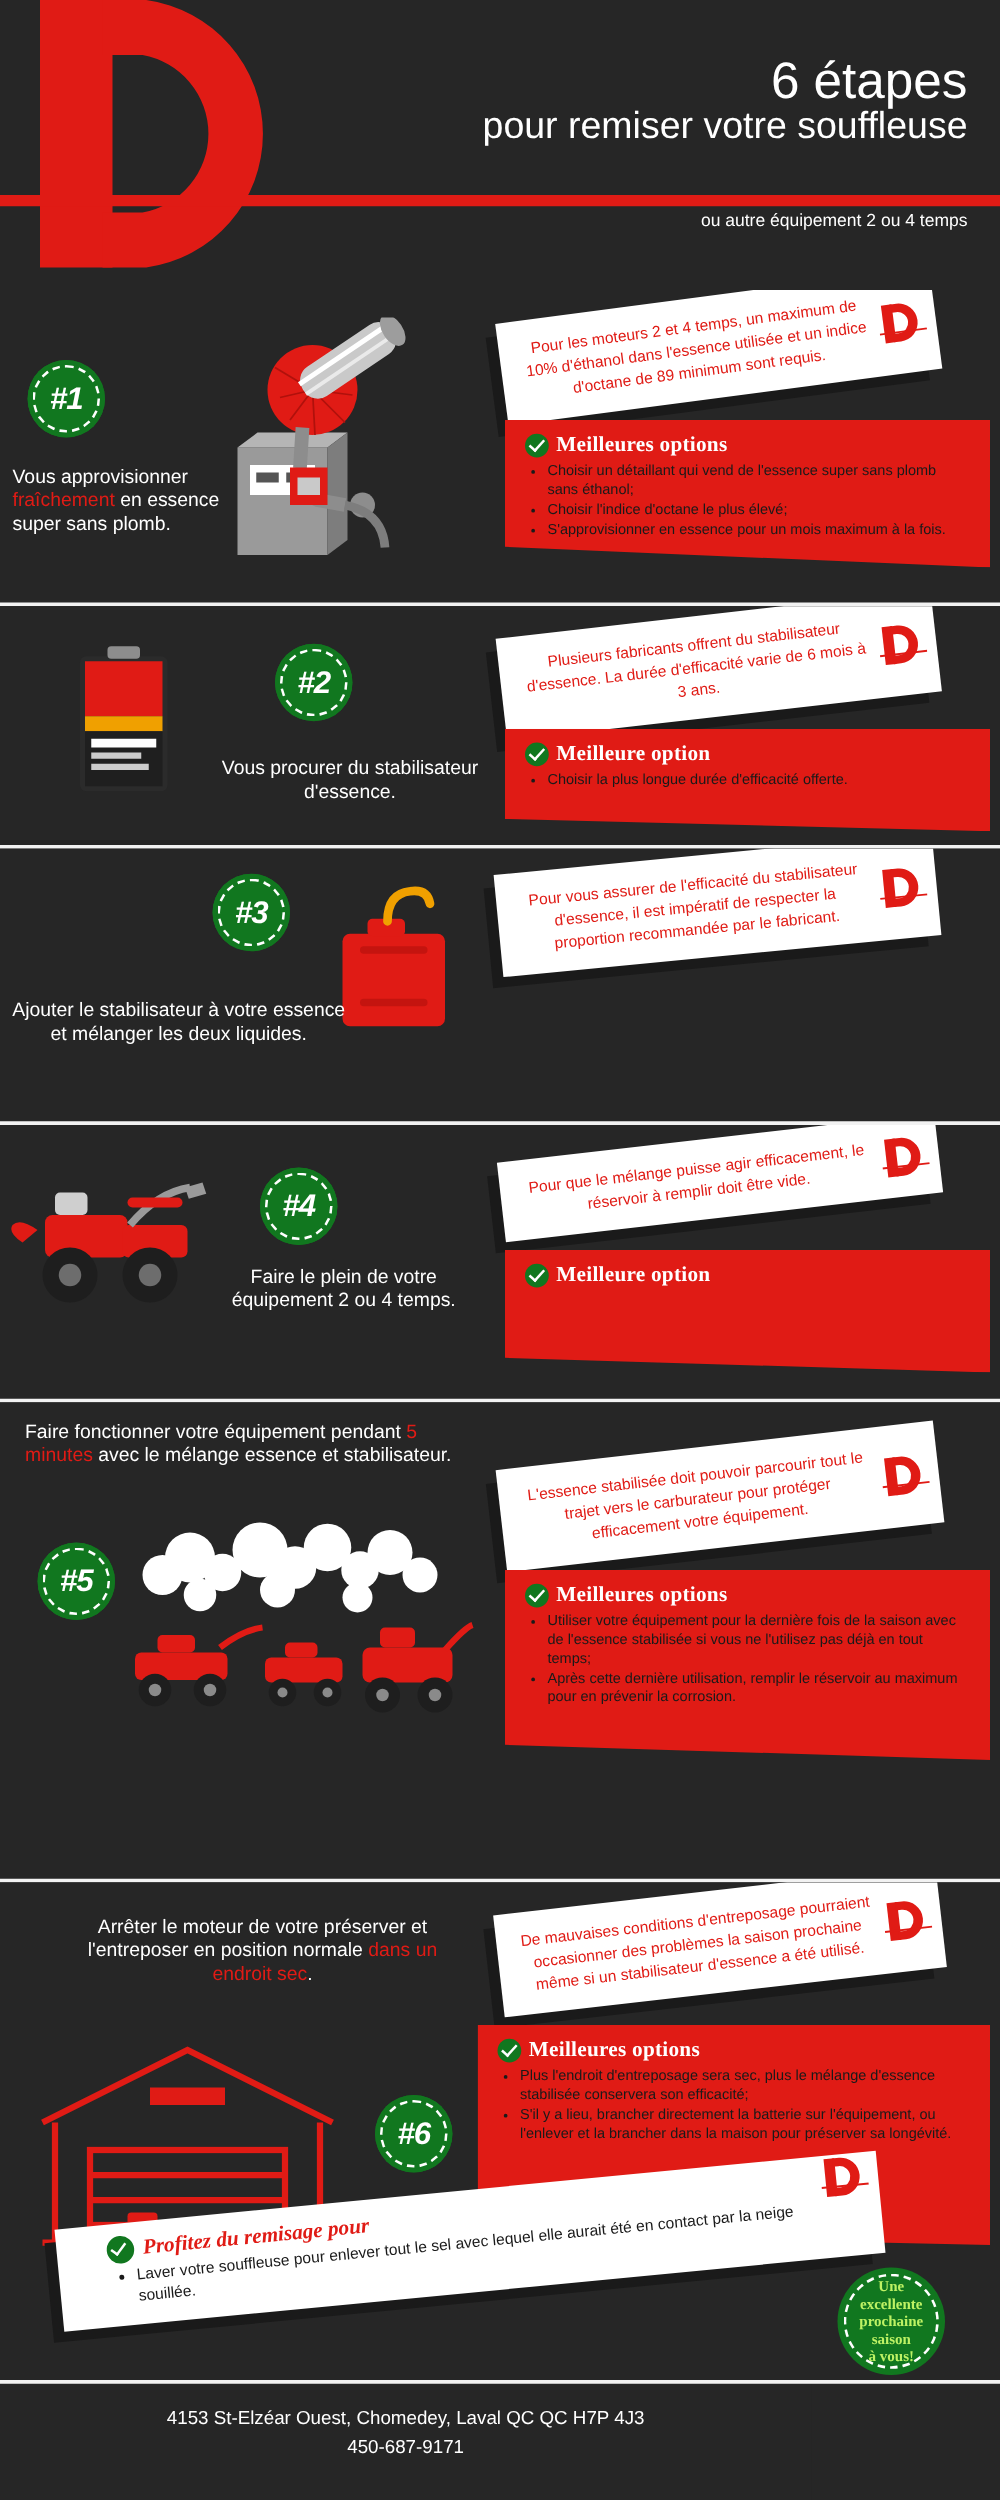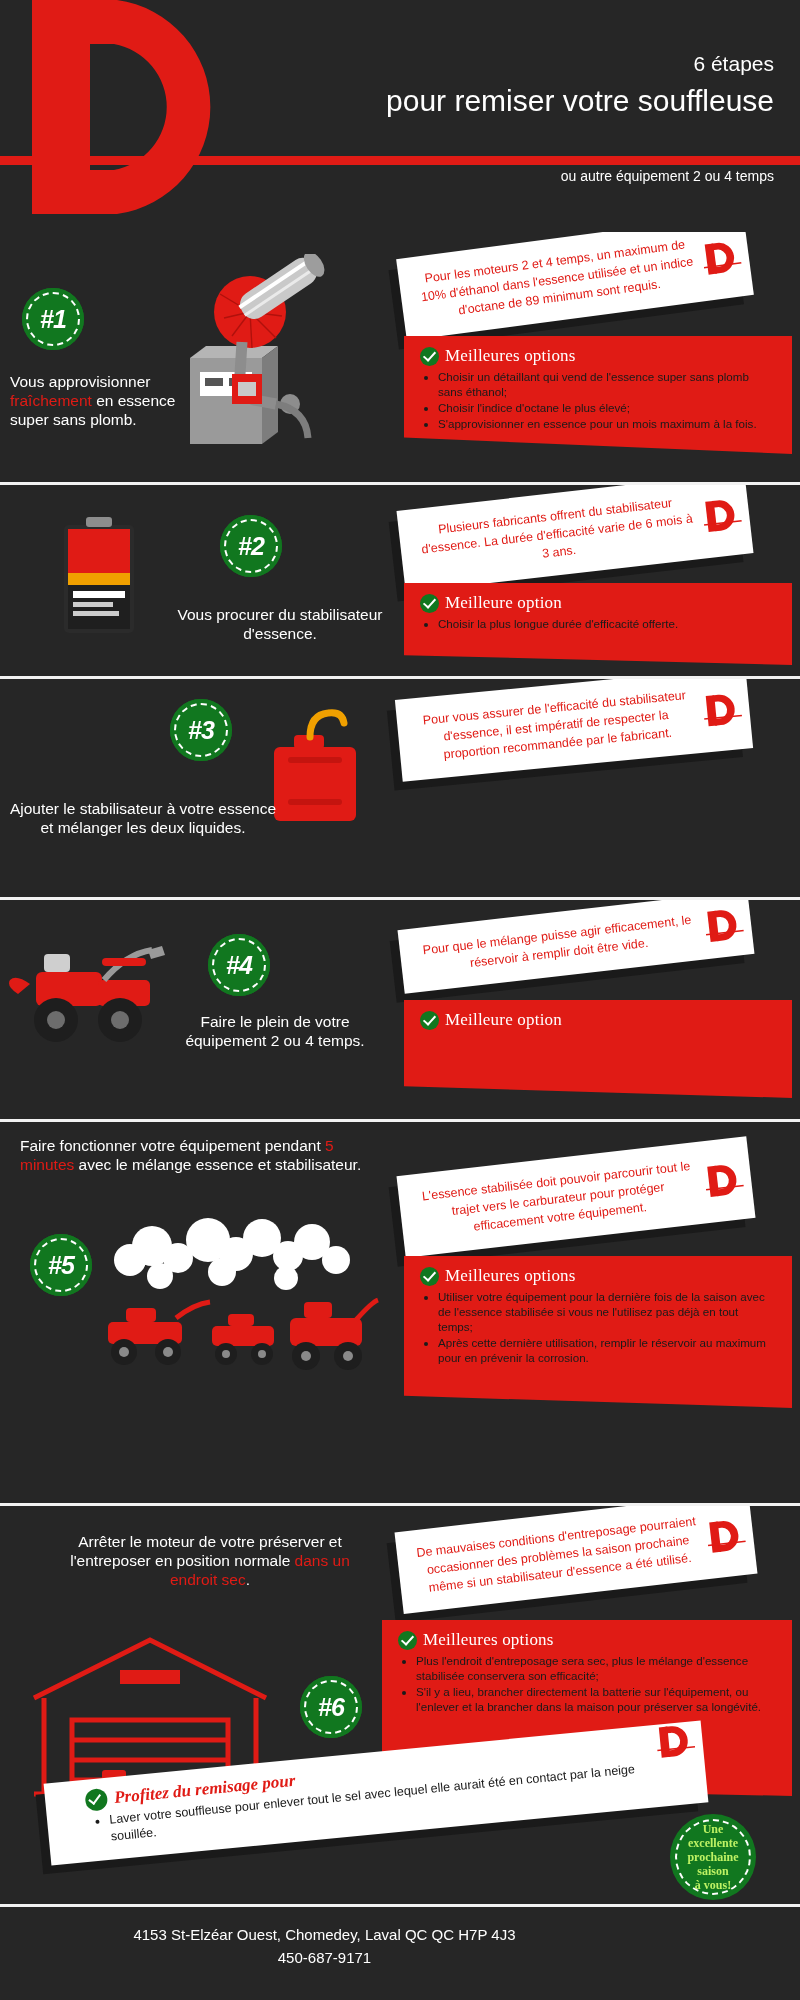--- a/index.html
+++ b/index.html
@@ -16,21 +16,21 @@
     overflow: hidden;
   }
 
   
   .header { position: relative; height: 232px; background: #262626; overflow: hidden; }
   .big-d { position: absolute; left: 22px; top: -8px; width: 230px; height: 230px; }
   .head-rule {
     position: absolute; left: 0; top: 156px; width: 800px; height: 9px; background: #e01b15;
   }
   .title-wrap { position: absolute; right: 26px; top: 46px; text-align: right; width: 560px; }
-  .title-l1 { color: #ffffff; font-size: 21px; line-height: 36px; }
+  .title-l1 { color: #ffffff; font-size: 41px; line-height: 36px; }
   .title-l2 { color: #ffffff; font-size: 30px; line-height: 38px; }
   .subtitle { position: absolute; right: 26px; top: 168px; width: 560px; text-align: right;
               color: #ffffff; font-size: 14px; }
 
   
   .step { position: relative; width: 800px; background: #262626; overflow: hidden; }
   .divider { position: absolute; left: 0; width: 800px; height: 3px; background: #f2f2f2; }
 
   .badge {
     position: absolute; width: 62px; height: 62px; border-radius: 50%;
@@ -62,21 +62,21 @@
     width: 38px; height: 40px;
   }
 
   
   .opts {
     position: absolute; background: #e01b15; color: #1a1a1a;
     padding: 10px 16px 12px 16px;
   }
   .opts-title {
     display: flex; align-items: center; gap: 6px;
-    color: #ffffff; font-size: 17px; font-weight: normal;
+    color: #ffffff; font-size: 17px; font-weight: bold;
     font-family: "Liberation Serif", serif; letter-spacing: .2px; margin-bottom: 3px;
   }
   .check {
     flex: 0 0 auto; width: 19px; height: 19px; border-radius: 50%;
     background: #11771f; position: relative;
   }
   .check::after {
     content: ""; position: absolute; left: 6px; top: 2.5px; width: 5px; height: 10px;
     border: solid #ffffff; border-width: 0 2.6px 2.6px 0; transform: rotate(42deg);
   }

